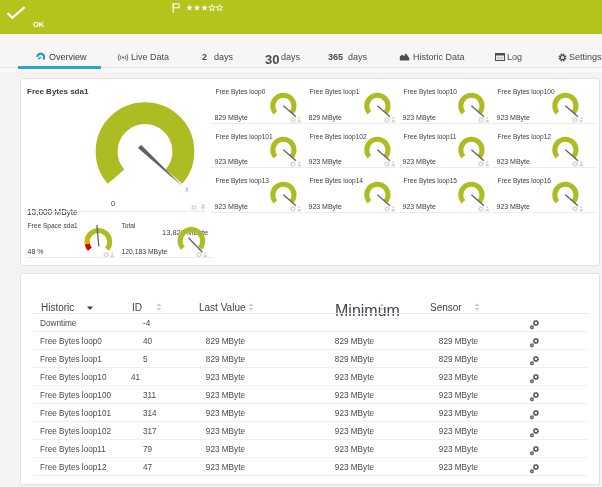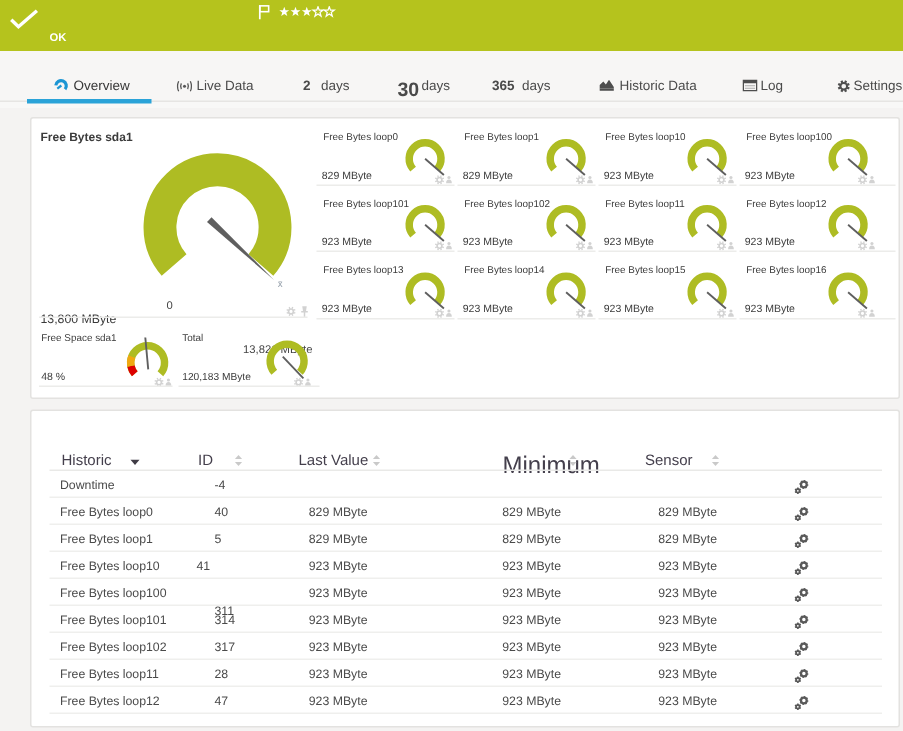--- a/index.html
+++ b/index.html
@@ -531,21 +531,21 @@
     <circle cx="5.9" cy="8.2" r="1.2" fill="none" stroke="#5a5a5a" stroke-width="1.2"></circle>
     <line x1="7.11" y1="8.90" x2="7.81" y2="9.30" stroke="#555" stroke-width="1.0"></line>
     <line x1="5.90" y1="9.60" x2="5.90" y2="10.40" stroke="#555" stroke-width="1.0"></line>
     <line x1="4.69" y1="8.90" x2="3.99" y2="9.30" stroke="#555" stroke-width="1.0"></line>
     <line x1="4.69" y1="7.50" x2="3.99" y2="7.10" stroke="#555" stroke-width="1.0"></line>
     <line x1="5.90" y1="6.80" x2="5.90" y2="6.00" stroke="#555" stroke-width="1.0"></line>
     <line x1="7.11" y1="7.50" x2="7.81" y2="7.10" stroke="#555" stroke-width="1.0"></line>
   </svg>
 <div class="abs" style="left:33px;top:403.0px;width:555px;height:1px;background:#efefed;"></div>
 <div class="abs nw" style="left:40px;top:390.5px;font-size:8.2px;color:#4a4a4a;">Free Bytes loop100</div>
-<div class="abs nw" style="left:143px;top:390.5px;font-size:8.2px;color:#4a4a4a;margin-top:12px;">311</div>
+<div class="abs nw" style="left:143px;top:390.5px;font-size:8.2px;color:#4a4a4a;">311</div>
 <div class="abs nw" style="left:145px;top:390.5px;width:100px;text-align:right;font-size:8.2px;color:#4a4a4a;">923 MByte</div>
 <div class="abs nw" style="left:274px;top:390.5px;width:100px;text-align:right;font-size:8.2px;color:#4a4a4a;">923 MByte</div>
 <div class="abs nw" style="left:378px;top:390.5px;width:100px;text-align:right;font-size:8.2px;color:#4a4a4a;">923 MByte</div>
 <svg class="abs" style="left:526px;top:390.5px" width="14" height="12" viewBox="0 0 14 12">
     <circle cx="9.9" cy="4" r="1.9" fill="none" stroke="#5a5a5a" stroke-width="1.5"></circle>
     <line x1="12.17" y1="4.40" x2="12.85" y2="4.52" stroke="#5a5a5a" stroke-width="1.0"></line>
     <line x1="11.22" y1="5.88" x2="11.62" y2="6.46" stroke="#5a5a5a" stroke-width="1.0"></line>
     <line x1="9.50" y1="6.27" x2="9.38" y2="6.95" stroke="#5a5a5a" stroke-width="1.0"></line>
     <line x1="8.02" y1="5.32" x2="7.44" y2="5.72" stroke="#5a5a5a" stroke-width="1.0"></line>
     <line x1="7.63" y1="3.60" x2="6.95" y2="3.48" stroke="#5a5a5a" stroke-width="1.0"></line>
@@ -603,21 +603,21 @@
     <circle cx="5.9" cy="8.2" r="1.2" fill="none" stroke="#5a5a5a" stroke-width="1.2"></circle>
     <line x1="7.11" y1="8.90" x2="7.81" y2="9.30" stroke="#555" stroke-width="1.0"></line>
     <line x1="5.90" y1="9.60" x2="5.90" y2="10.40" stroke="#555" stroke-width="1.0"></line>
     <line x1="4.69" y1="8.90" x2="3.99" y2="9.30" stroke="#555" stroke-width="1.0"></line>
     <line x1="4.69" y1="7.50" x2="3.99" y2="7.10" stroke="#555" stroke-width="1.0"></line>
     <line x1="5.90" y1="6.80" x2="5.90" y2="6.00" stroke="#555" stroke-width="1.0"></line>
     <line x1="7.11" y1="7.50" x2="7.81" y2="7.10" stroke="#555" stroke-width="1.0"></line>
   </svg>
 <div class="abs" style="left:33px;top:457.0px;width:555px;height:1px;background:#efefed;"></div>
 <div class="abs nw" style="left:40px;top:444.5px;font-size:8.2px;color:#4a4a4a;">Free Bytes loop11</div>
-<div class="abs nw" style="left:143px;top:444.5px;font-size:8.2px;color:#4a4a4a;">28</div>
+<div class="abs nw" style="left:143px;top:444.5px;font-size:8.2px;color:#4a4a4a;">79</div>
 <div class="abs nw" style="left:145px;top:444.5px;width:100px;text-align:right;font-size:8.2px;color:#4a4a4a;">923 MByte</div>
 <div class="abs nw" style="left:274px;top:444.5px;width:100px;text-align:right;font-size:8.2px;color:#4a4a4a;">923 MByte</div>
 <div class="abs nw" style="left:378px;top:444.5px;width:100px;text-align:right;font-size:8.2px;color:#4a4a4a;">923 MByte</div>
 <svg class="abs" style="left:526px;top:444.5px" width="14" height="12" viewBox="0 0 14 12">
     <circle cx="9.9" cy="4" r="1.9" fill="none" stroke="#5a5a5a" stroke-width="1.5"></circle>
     <line x1="12.17" y1="4.40" x2="12.85" y2="4.52" stroke="#5a5a5a" stroke-width="1.0"></line>
     <line x1="11.22" y1="5.88" x2="11.62" y2="6.46" stroke="#5a5a5a" stroke-width="1.0"></line>
     <line x1="9.50" y1="6.27" x2="9.38" y2="6.95" stroke="#5a5a5a" stroke-width="1.0"></line>
     <line x1="8.02" y1="5.32" x2="7.44" y2="5.72" stroke="#5a5a5a" stroke-width="1.0"></line>
     <line x1="7.63" y1="3.60" x2="6.95" y2="3.48" stroke="#5a5a5a" stroke-width="1.0"></line>

